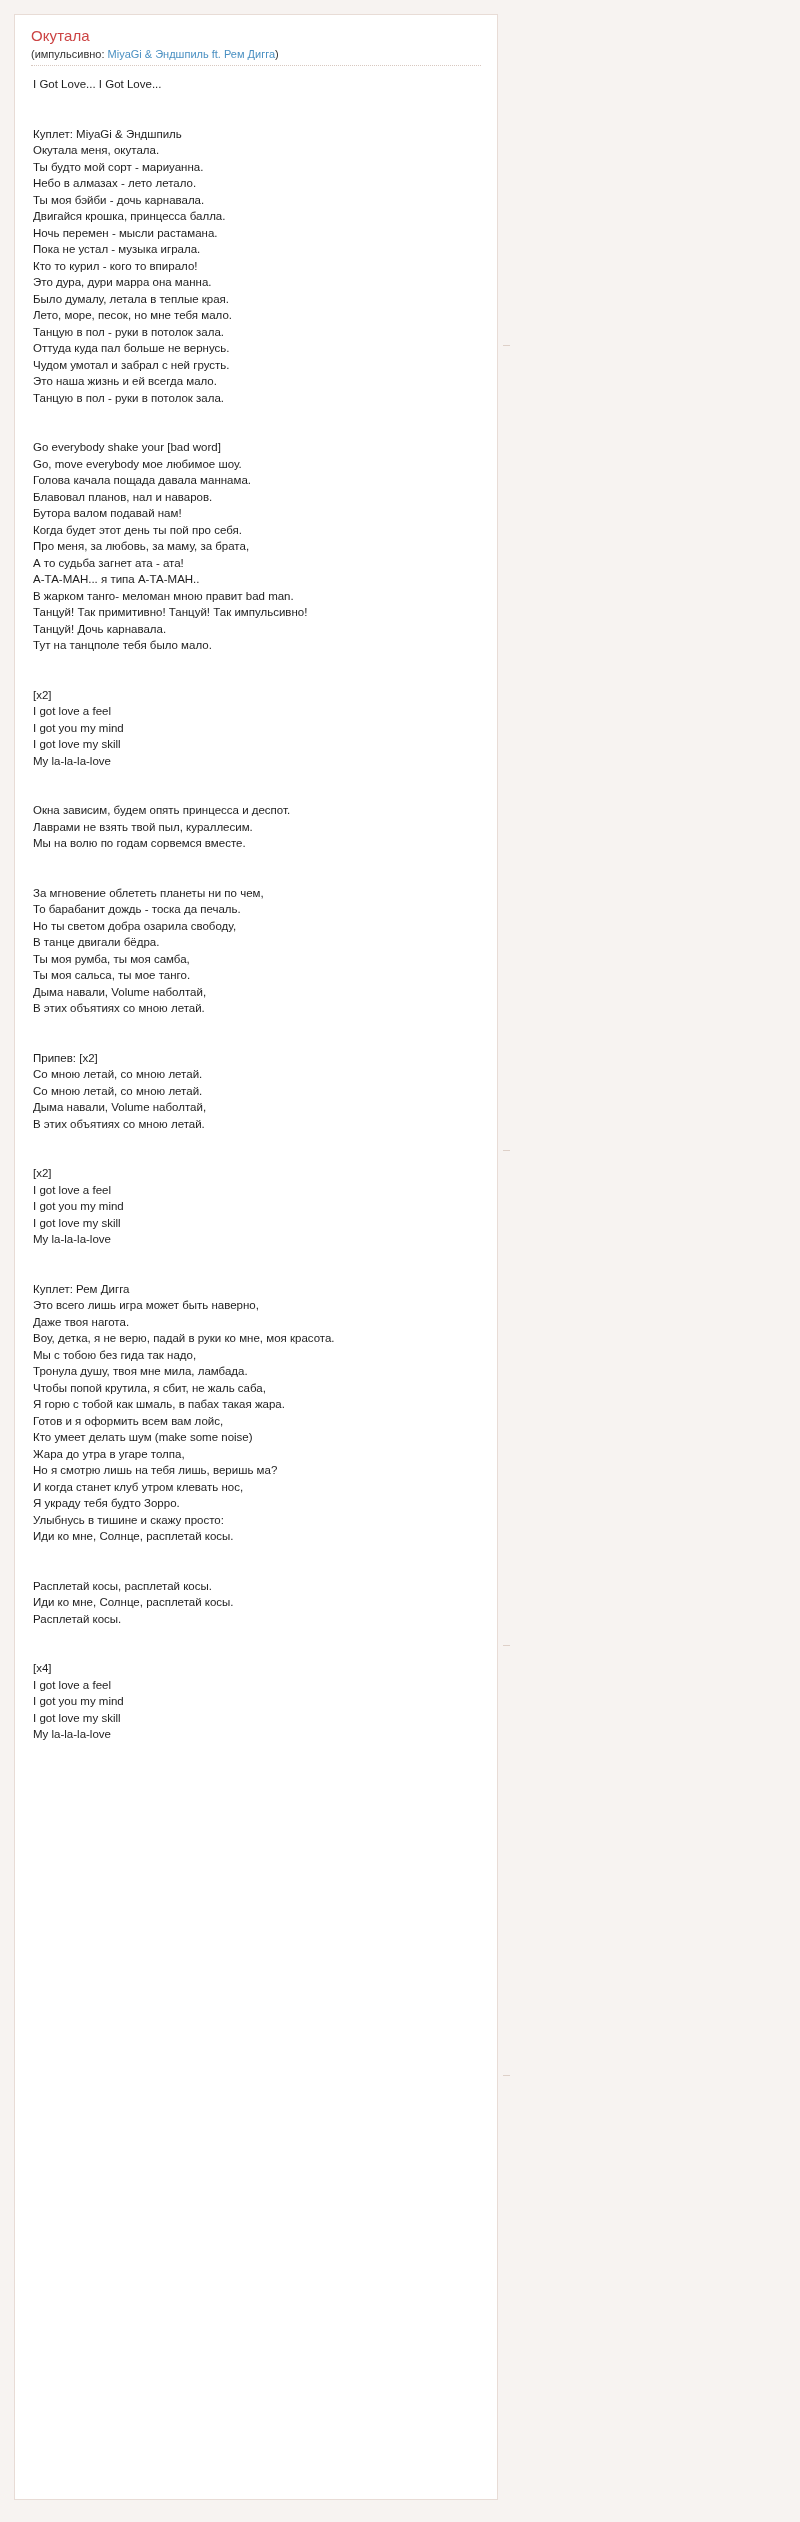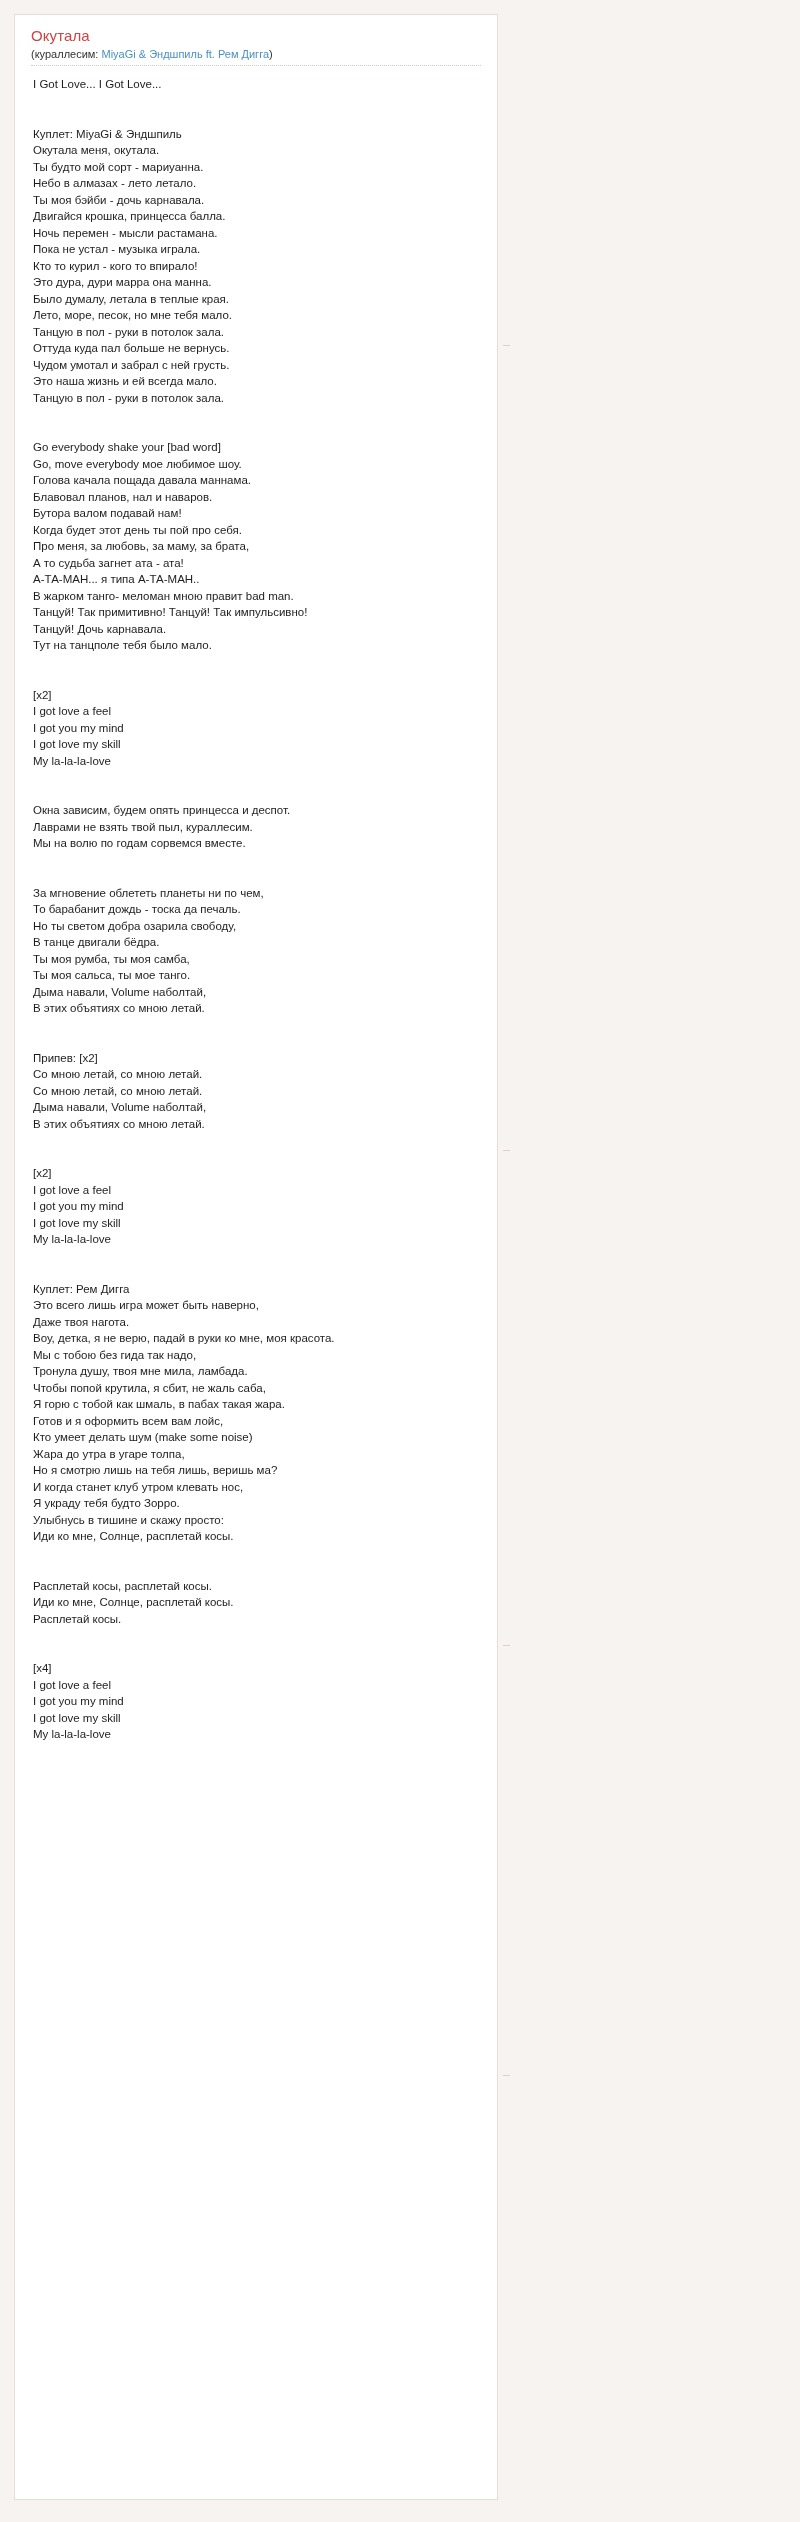--- a/index.html
+++ b/index.html
@@ -80,21 +80,21 @@
   }
 </style>
 </head>
 <body>
 
 <div class="page">
   <div class="sheet">
 
     <h1 class="song-title">Окутала</h1>
 
-    <div class="performer-line"><span class="perf-label">(кураллесим: </span><a class="perf-link" href="#">MiyaGi &amp; Эндшпиль ft. Рем Дигга</a><span class="perf-label">)</span></div>
+    <div class="performer-line"><span class="perf-label">(импульсивно: </span><a class="perf-link" href="#">MiyaGi &amp; Эндшпиль ft. Рем Дигга</a><span class="perf-label">)</span></div>
 
     <hr class="divider">
 
     <div class="lyrics">I Got Love... I Got Love...
 
 
 Куплет: MiyaGi &amp; Эндшпиль
 Окутала меня, окутала.
 Ты будто мой сорт - мариуанна.
 Небо в алмазах - лето летало.

